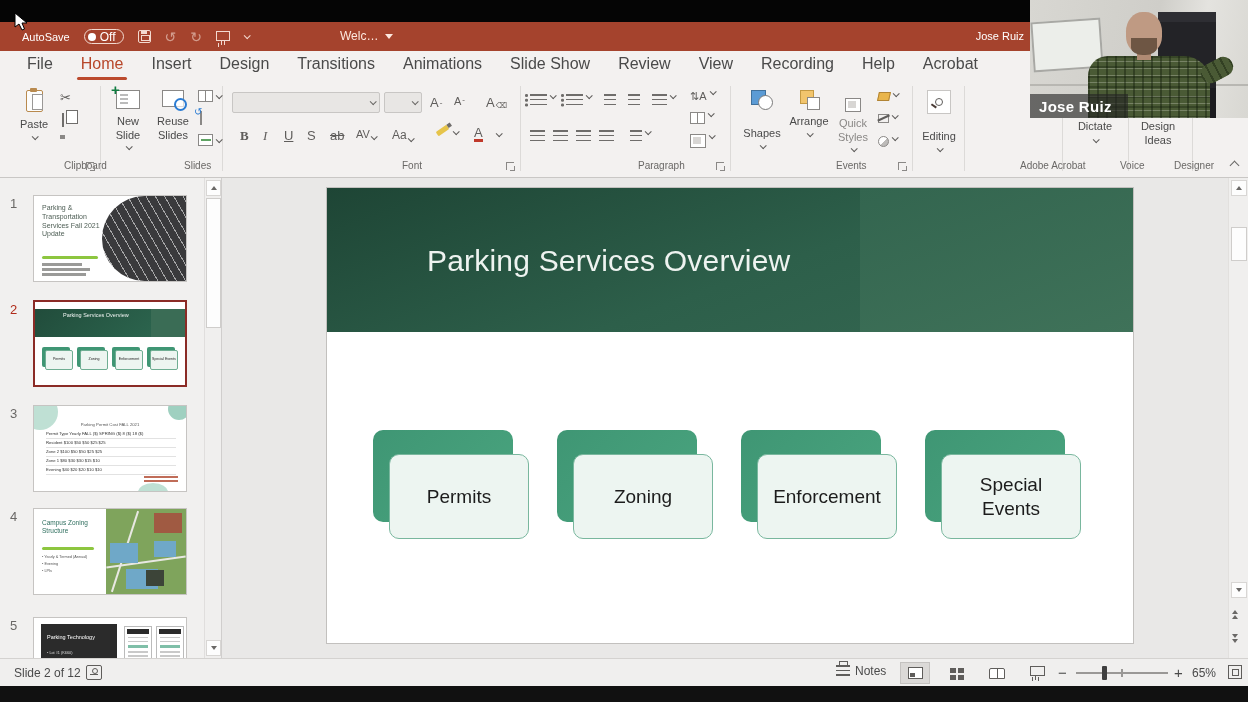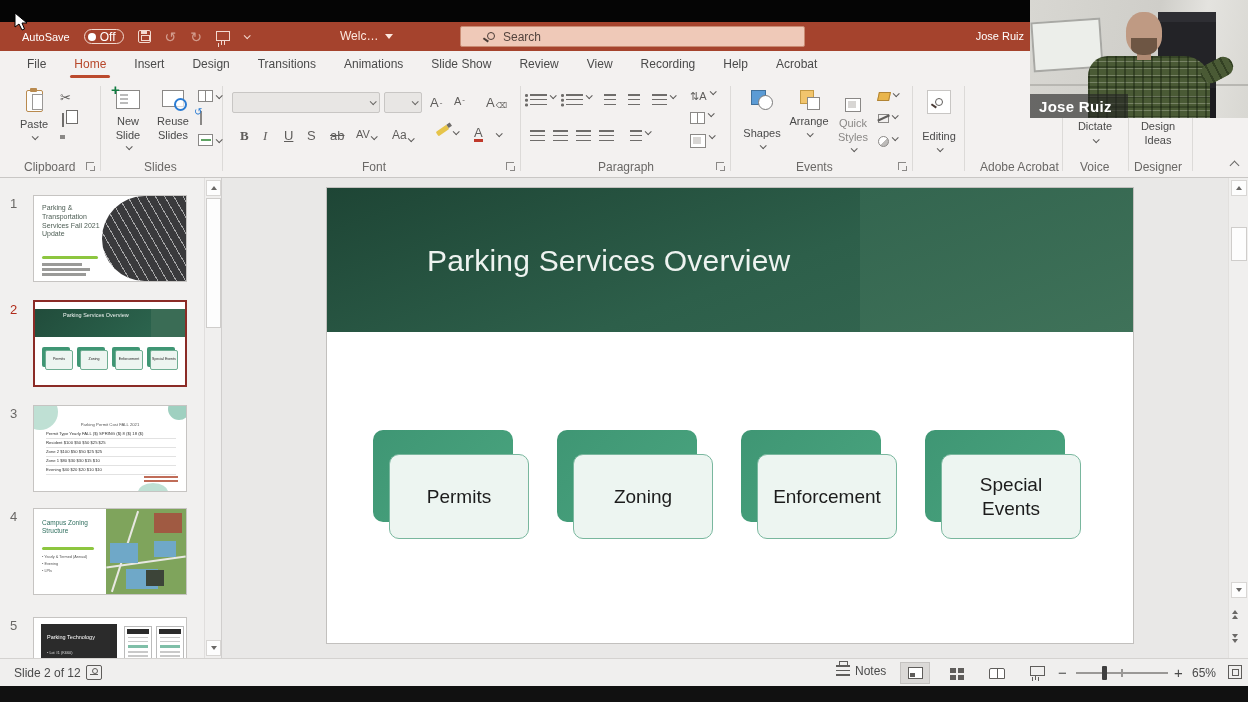--- a/index.html
+++ b/index.html
@@ -33,28 +33,28 @@
   #search-box { position:absolute; left:460px; top:4px; width:345px; height:21px; background:#efc9b8; border:1px solid #c98a72; border-radius:2px; display:flex; align-items:center; padding-left:28px; }
   #search-box .mag { position:absolute; left:26px; top:5px; }
   .mag { width:8px; height:8px; border:1.5px solid #4a3c36; border-radius:50%; position:relative; display:inline-block;}
   .mag:after { content:""; position:absolute; left:-5px; top:6px; width:6px; height:1.5px; background:#4a3c36; transform:rotate(35deg); }
   #search-box input { border:none; background:transparent; outline:none; font-size:12px; color:#4a3c36; font-family:"Liberation Sans",sans-serif; width:260px; margin-left:14px;}
   #search-box input::placeholder { color:#4a3c36; opacity:.95; }
   #tb-user { position:absolute; right:224px; top:8px; font-size:11px; color:#fff; }
 
   
   #tabs { left:0; top:51px; width:1248px; height:31px; background:#f3f1f0; display:flex; align-items:center; padding-left:13px; gap:0; }
-  .tab { font-size:12px; color:#4a4a4a; padding:2px 14px 8px 14px; position:relative; }
+  .tab { font-size:16px; color:#4a4a4a; padding:2px 14px 8px 14px; position:relative; }
   .tab.active { color:#b7472a; }
   .tab.active:after { content:""; position:absolute; left:10px; right:10px; bottom:1px; height:3px; background:#bb4a2d; border-radius:2px; }
 
   
   #ribbon { left:0; top:82px; width:1248px; height:96px; background:#f3f1f0; border-bottom:1px solid #c9c7c5; font-size:11px; color:#4a4a4a; }
   .vsep { position:absolute; top:4px; bottom:6px; width:1px; background:#dcdad8; }
-  .glabel { position:absolute; top:78px; font-size:12px; color:#6a6866; }
+  .glabel { position:absolute; top:78px; font-size:10px; color:#6a6866;margin-left:40px; }
   .launcher { position:absolute; top:80px; width:8px; height:8px; border-left:1px solid #8a8886; border-top:1px solid #8a8886; }
   .launcher:after { content:""; position:absolute; right:-1px; bottom:-1px; width:4px; height:4px; border-right:1.4px solid #8a8886; border-bottom:1.4px solid #8a8886; }
   .bigbtn { position:absolute; display:flex; flex-direction:column; align-items:center; text-align:center; line-height:1.25; color:#4a4a4a; }
   .gray { color:#5f5d5b; }
   .ic { display:inline-block; }
   
   .ic-paste { width:17px; height:22px; border:1.5px solid #b98a4e; border-radius:2px; position:relative; background:#fdfdfc; }
   .ic-paste:before { content:""; position:absolute; left:3px; top:-3px; width:7px; height:4px; background:#b98a4e; border-radius:1px;}
   .ic-paste:after { content:""; position:absolute; left:5px; top:3px; width:9px; height:14px; background:#fff; border:1px solid #9a9896; }
   .ic-copy { width:10px; height:12px; border:1.3px solid #6f6d6b; background:#fff; position:relative; }
@@ -252,24 +252,20 @@
     <span class="floppy"></span>
     <span class="tb-ic" style="opacity:.6">↺</span>
     <span class="tb-ic" style="opacity:.6">↻</span>
     <span class="present-ic"></span>
     <span class="cv white"></span>
   </div>
   <div class="doc-title">
     <span>Welc…</span>
     <span class="tri-dn"></span>
   </div>
-  <div id="search-box">
-    <span class="mag" style="border-color:#4a3c36"></span>
-    <input readonly="" placeholder="Search" style="">
-  </div>
   <span id="tb-user">Jose Ruiz</span>
 </div>
 
 <div class="abs" id="tabs">
   <span class="tab">File</span>
   <span class="tab active">Home</span>
   <span class="tab">Insert</span>
   <span class="tab">Design</span>
   <span class="tab">Transitions</span>
   <span class="tab">Animations</span>

